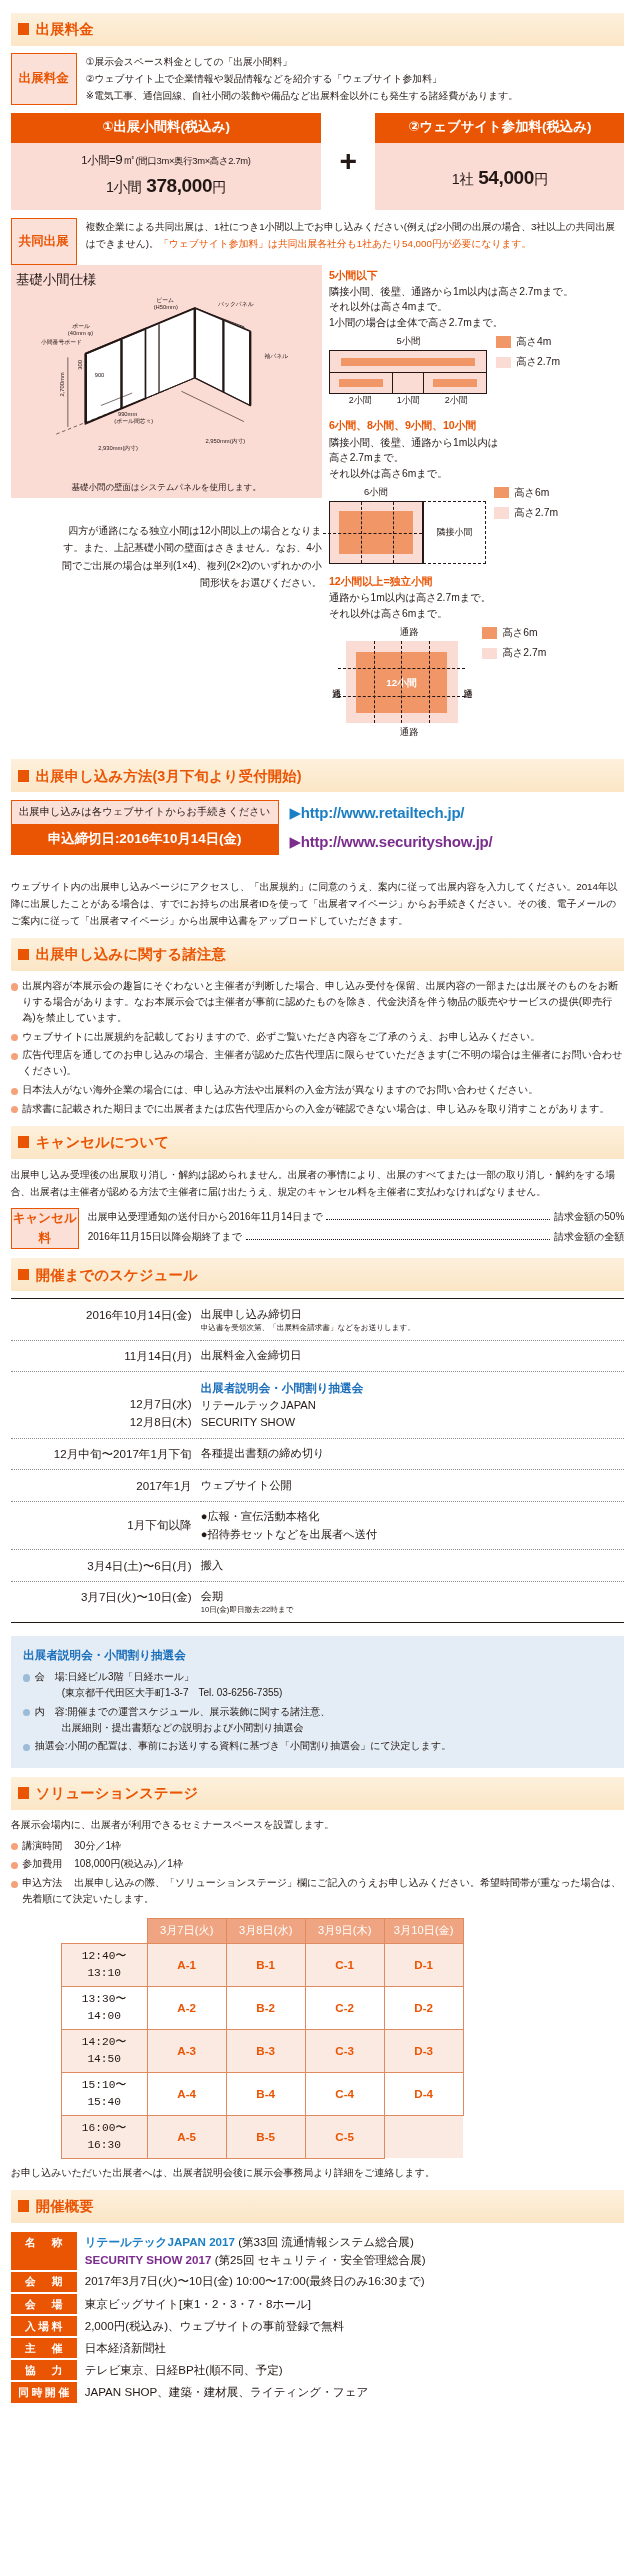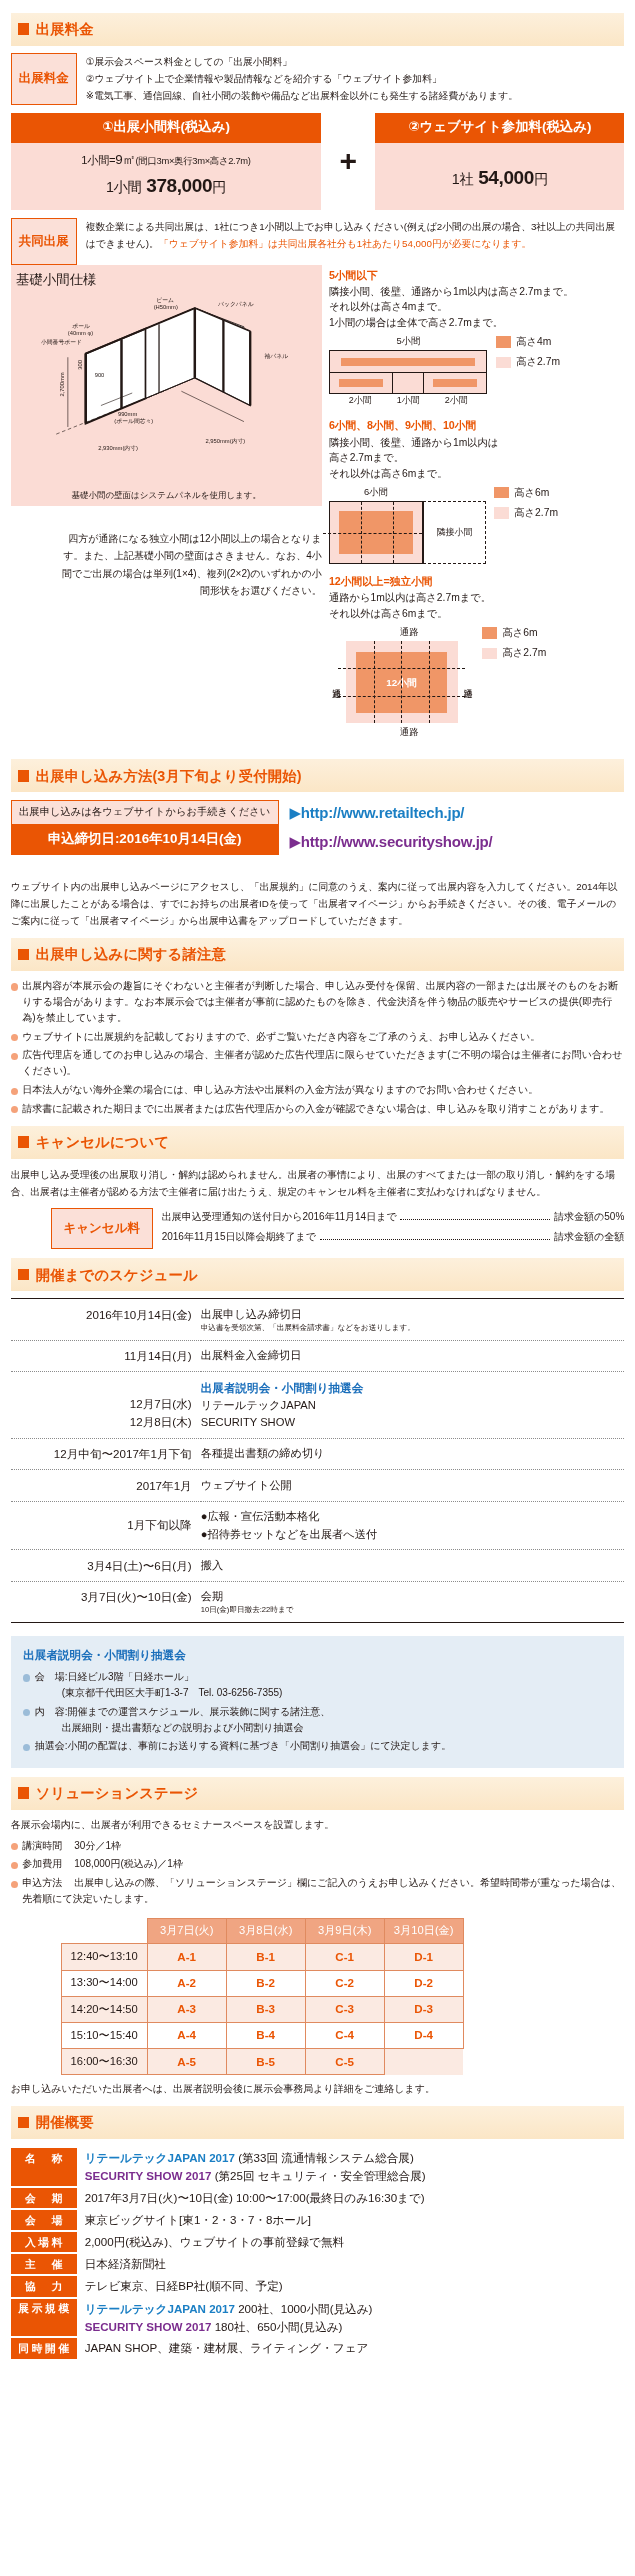--- a/index.html
+++ b/index.html
@@ -70,21 +70,21 @@
   
   .joint { display: flex; gap: 9px; margin-top: 8px; align-items: flex-start; }
   .joint .chip { width: 66px; min-height: 47px; font-size: 12.5px; align-self: center; }
 
   
   .shape-wrap { display: flex; gap: 7.2px; }
   .shape-left { flex: 0 0 311px; }
   .shape-right { flex: 1 1 auto; padding-top: 1.8px; }
   .spec-box { background: #fbdcd5; padding: 5.4px 5.4px 3.6px 5.4px; position: relative; }
   .spec-title { font-size: 13.4px; font-weight: normal; margin-bottom: 0; }
-  .spec-cap { font-size: 8.5px; text-align: center; margin-top: 15px; }
+  .spec-cap { font-size: 8.5px; text-align: center; margin-top: 7px; }
 
   .hblock { margin-bottom: 9px; }
   .h-title { color: #ea5504; font-weight: bold; font-size: 10.7px; margin-bottom: 0.9px; }
   .h-text { font-size: 10.3px; line-height: 1.5; }
 
   .diag-row { display: flex; align-items: flex-start; gap: 8px; margin-top: 3.6px; }
   .diag-label { font-size: 9.4px; text-align: center; margin-bottom: 1.8px; }
   .legend { font-size: 10.3px; }
   .legend div { display: flex; align-items: center; gap: 5.4px; margin-bottom: 4.5px; }
   .sw { width: 15px; height: 11.6px; display: inline-block; }
@@ -119,21 +119,21 @@
     position: relative; padding-left: 11.6px; font-size: 10px;
     line-height: 1.6; margin-bottom: 2.7px;
   }
   ul.bl li::before {
     content: ""; position: absolute; left: 0; top: 5.4px;
     width: 7.2px; height: 7.2px; border-radius: 50%; background: #f5a27a;
   }
 
   
   .cancel-row { display: flex; gap: 9px; align-items: center; margin-top: 8px; }
-  .cancel-row .chip { width: 102px; min-height: 41px; font-size: 12.5px; margin-left: 40px; }
+  .cancel-row .chip { width: 68px; min-height: 41px; font-size: 12.5px; }
   .cancel-lines { flex: 1 1 auto; font-size: 10px; }
   .cancel-lines .ln { display: flex; align-items: baseline; margin-bottom: 4.5px; }
   .cancel-lines .dots {
     flex: 1 1 auto; border-bottom: 1.2px dotted #231815;
     margin: 0 3.6px 2.7px 3.6px; min-width: 18px;
   }
 
   
   .sched { width: 100%; border-collapse: collapse; margin-top: 3.6px; }
   .sched tr td { padding: 6.3px 0; vertical-align: top; }
@@ -165,21 +165,21 @@
   table.slots { border-collapse: collapse; margin: 10.7px 0 0 50px; }
   table.slots th, table.slots td {
     border: 0.9px solid #e08a5f; text-align: center;
     font-size: 11.6px; padding: 3.6px 0; width: 79px; height: 22.4px;
   }
   table.slots th.corner { border: none; background: transparent; }
   table.slots th.day {
     background: #f0a582; color: #fff; font-weight: normal; font-size: 11.2px;
   }
   table.slots td.time {
-    width: 86px; color: #231815; font-size: 11.2px; padding: 3.6px 5.4px;
+    width: 86px; color: #231815; font-size: 11.2px; padding: 3.6px 5.4px; font-family: Liberation Mono, monospace;
   }
   table.slots tr.odd td { background: #fbeae2; }
   table.slots td.code { color: #ea5504; font-weight: bold; }
   table.slots td.blank { border: none; background: #fff; }
   .slots-note { font-size: 10px; margin-top: 6.3px; }
 
   
   table.ov { border-collapse: separate; border-spacing: 0 2.7px; margin-top: 3.6px; }
   table.ov td.k {
     background: #ea5504; color: #fff; font-weight: bold; font-size: 10.7px;
@@ -634,31 +634,20 @@
     </tr>
     <tr>
       <td class="k">主　催</td>
       <td class="v">日本経済新聞社</td>
     </tr>
     <tr>
       <td class="k">協　力</td>
       <td class="v">テレビ東京、日経BP社(順不同、予定)</td>
     </tr>
     <tr>
-      <td class="k">展示規模</td>
-      <td class="v">
-        <div>
-          <span class="rt-name">リテールテックJAPAN 2017</span><span> 200社、1000小間(見込み)</span>
-        </div>
-        <div>
-          <span class="ss-name">SECURITY SHOW 2017</span><span> 180社、650小間(見込み)</span>
-        </div>
-      </td>
-    </tr>
-    <tr>
       <td class="k">同時開催</td>
       <td class="v">JAPAN SHOP、建築・建材展、ライティング・フェア</td>
     </tr>
   </tbody>
     </table>
 
 </div>
 
 
 </body></html>

